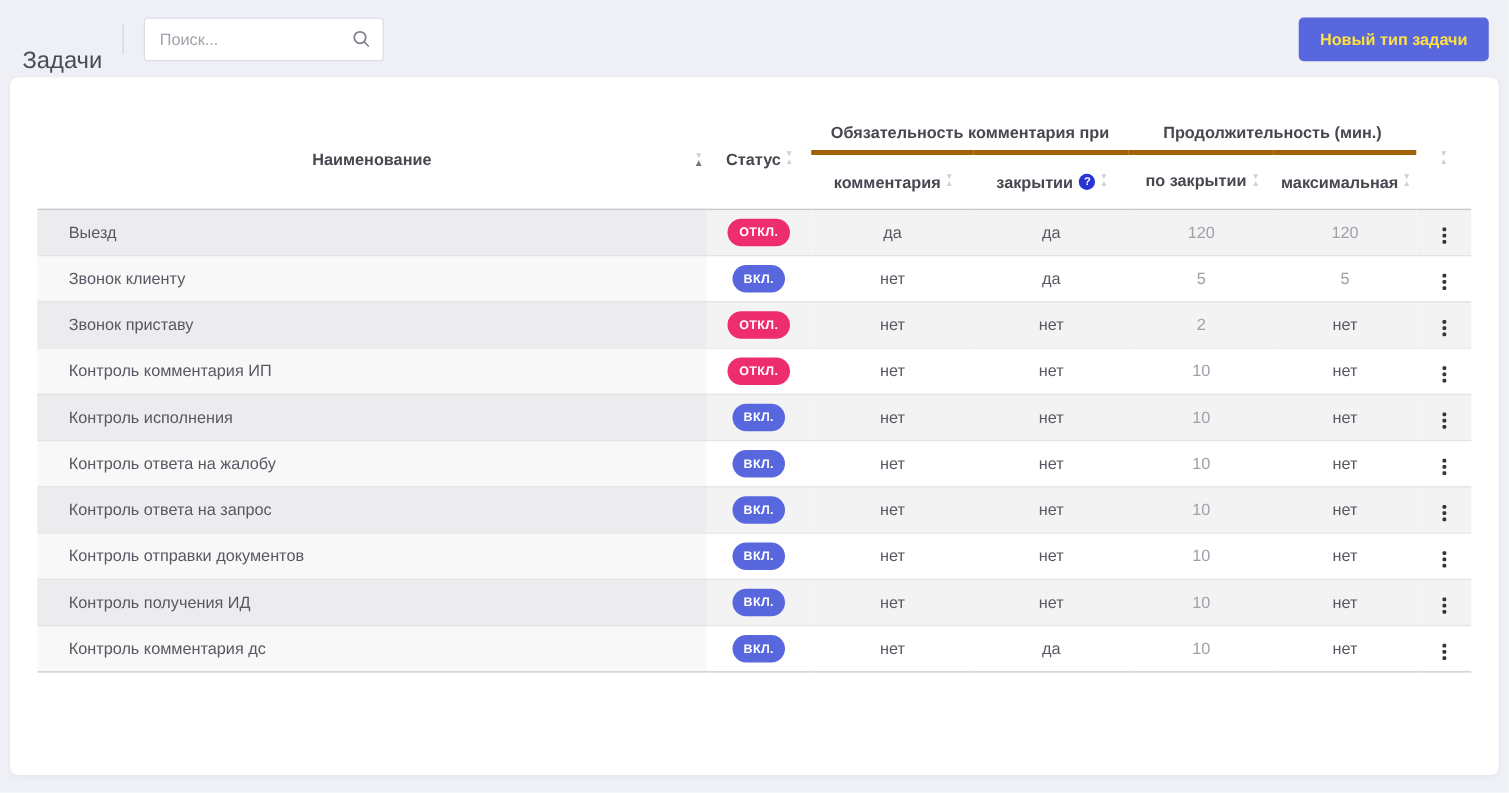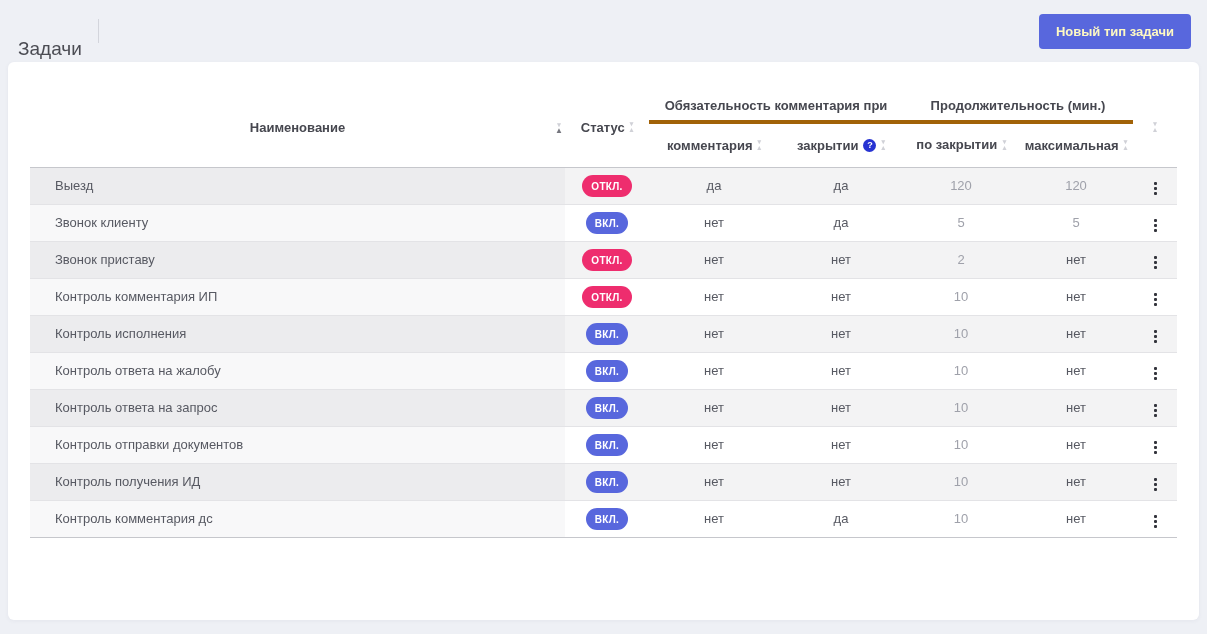--- a/index.html
+++ b/index.html
@@ -27,21 +27,21 @@
     background:#fff; padding:0 34px 0 12px;
     font-size:13px; color:#575962;
     font-family:"Liberation Sans", sans-serif;
     outline:none;
   }
   .searchwrap input::placeholder { color:#a0a3ac; }
   .search-icon { position:absolute; right:10px; top:9px; }
   .topbar .spacer { flex:1; }
   .btn-primary {
     border:none; border-radius:4px;
-    color:#fef9c3; font-size:13px; font-weight:700;
+    color:#fde047; font-size:13px; font-weight:700;
     padding:10px 17px; cursor:pointer;
     font-family:"Liberation Sans", sans-serif;
     background:#5867dd;
   }
 
   
   .card {
     margin:0 8px;
     height:558px;
     background:#fff;
@@ -121,20 +121,29 @@
     background:linear-gradient(#ffffff,#e2e2e4);
     color:#4a4b52;
   }
 </style>
 </head>
 <body>
 
 <div class="topbar">
   <span class="page-title">Задачи</span>
   <span class="vdivider"></span>
+  <span class="searchwrap">
+    <input type="text" value="" placeholder="Поиск..." style="">
+    <span class="search-icon">
+      <svg width="16" height="16" viewBox="0 0 16 16">
+        <circle cx="7" cy="7" r="4.6" fill="none" stroke="#7d808a" stroke-width="1.4"></circle>
+        <line x1="10.4" y1="10.6" x2="13.6" y2="13.8" stroke="#7d808a" stroke-width="1.4" stroke-linecap="round"></line>
+      </svg>
+    </span>
+  </span>
   <span class="spacer"></span>
   <button class="btn-primary" style="background: rgb(88, 103, 221);">Новый тип задачи</button>
 </div>
 
 <div class="card">
   <table>
     <colgroup>
       <col style="width:535px">
         <col style="width:84px">
         <col style="width:130px">

